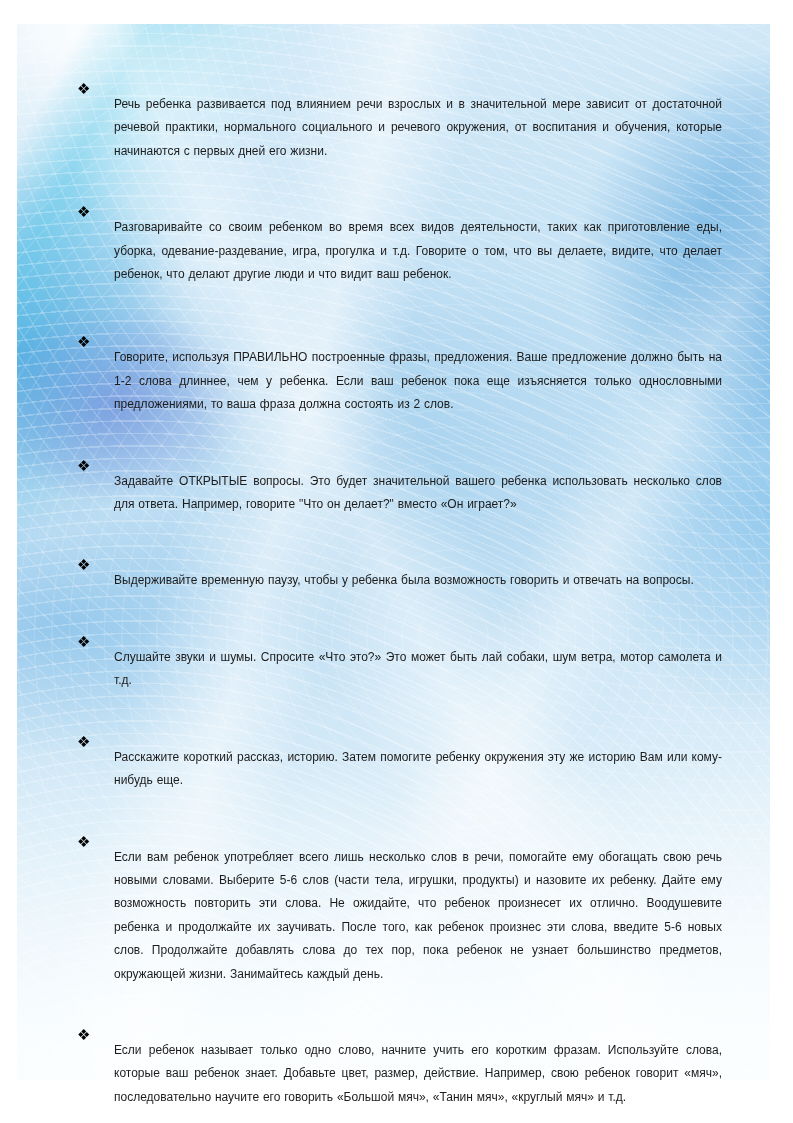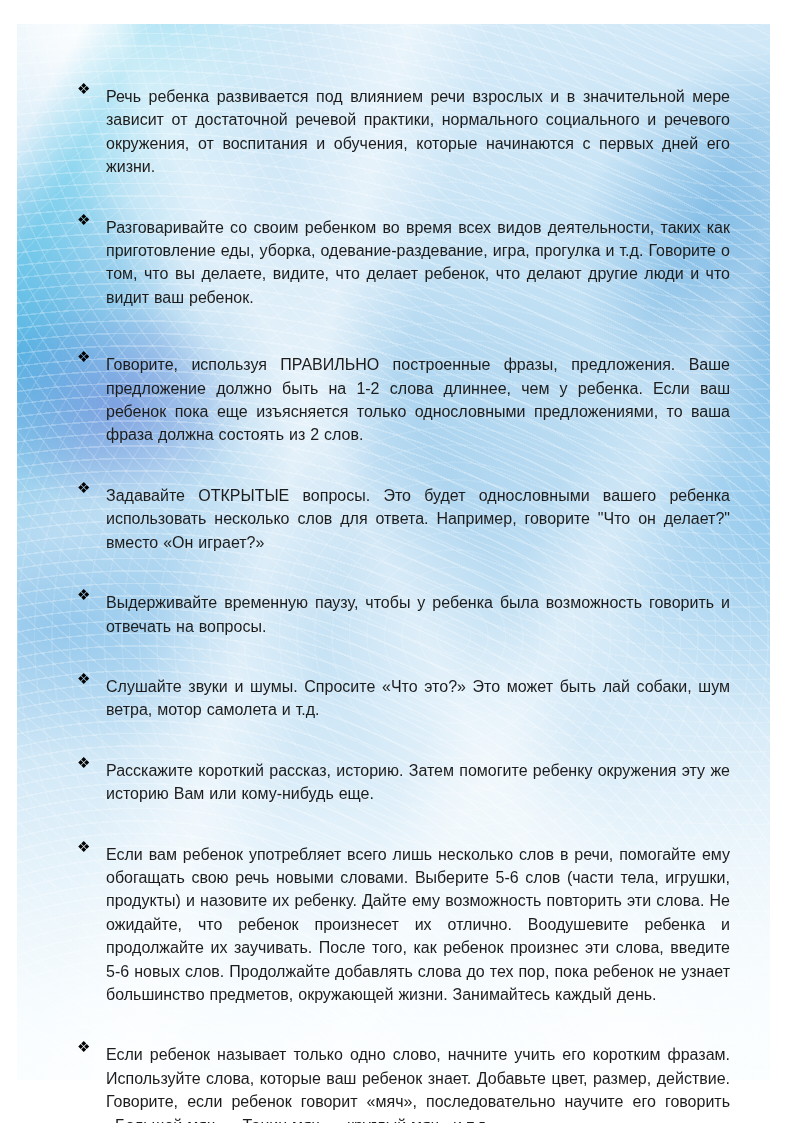--- a/index.html
+++ b/index.html
@@ -80,22 +80,22 @@
     flex: 0 0 21px;
     width: 21px;
     font-size: 15px;
     line-height: 23.4px;
     color: #000000;
     text-align: left;
   }
 
   .text {
     flex: 1 1 auto;
-    margin: 8px;
-    font-size: 16px;
+    margin: 16px;
+    font-size: 12px;
     line-height: 23.4px;
     color: #1c1c1c;
     text-align: justify;
     text-justify: inter-word;
     word-spacing: 0.5px;
   }
 </style>
 </head>
 <body>
 
@@ -112,21 +112,21 @@
       <p class="text">Разговаривайте со своим ребенком во время всех видов деятельности, таких как приготовление еды, уборка, одевание-раздевание, игра, прогулка и т.д. Говорите о том, что вы делаете, видите, что делает ребенок, что делают другие люди и что видит ваш ребенок.</p>
     </div>
 
     <div class="item extra-gap">
       <span class="bullet">❖</span>
       <p class="text">Говорите, используя ПРАВИЛЬНО построенные фразы, предложения. Ваше предложение должно быть на 1-2 слова длиннее, чем у ребенка. Если ваш ребенок пока еще изъясняется только однословными предложениями, то ваша фраза должна состоять из 2 слов.</p>
     </div>
 
     <div class="item">
       <span class="bullet">❖</span>
-      <p class="text">Задавайте ОТКРЫТЫЕ вопросы. Это будет однословными вашего ребенка использовать несколько слов для ответа. Например, говорите "Что он делает?" вместо «Он играет?»</p>
+      <p class="text">Задавайте ОТКРЫТЫЕ вопросы. Это будет значительной вашего ребенка использовать несколько слов для ответа. Например, говорите "Что он делает?" вместо «Он играет?»</p>
     </div>
 
     <div class="item">
       <span class="bullet">❖</span>
       <p class="text">Выдерживайте временную паузу, чтобы у ребенка была возможность говорить и отвечать на вопросы.</p>
     </div>
 
     <div class="item">
       <span class="bullet">❖</span>
       <p class="text">Слушайте звуки и шумы. Спросите «Что это?» Это может быть лай собаки, шум ветра, мотор самолета и т.д.</p>
@@ -137,17 +137,17 @@
       <p class="text">Расскажите короткий рассказ, историю. Затем помогите ребенку окружения эту же историю Вам или кому-нибудь еще.</p>
     </div>
 
     <div class="item">
       <span class="bullet">❖</span>
       <p class="text">Если вам ребенок употребляет всего лишь несколько слов в речи, помогайте ему обогащать свою речь новыми словами. Выберите 5-6 слов (части тела, игрушки, продукты) и назовите их ребенку. Дайте ему возможность повторить эти слова. Не ожидайте, что ребенок произнесет их отлично. Воодушевите ребенка и продолжайте их заучивать. После того, как ребенок произнес эти слова, введите 5-6 новых слов. Продолжайте добавлять слова до тех пор, пока ребенок не узнает большинство предметов, окружающей жизни. Занимайтесь каждый день.</p>
     </div>
 
     <div class="item">
       <span class="bullet">❖</span>
-      <p class="text">Если ребенок называет только одно слово, начните учить его коротким фразам. Используйте слова, которые ваш ребенок знает. Добавьте цвет, размер, действие. Говорите, если ребенок говорит «мяч», последовательно научите его говорить «Большой мяч», «Танин мяч», «круглый мяч» и т.д.</p>
+      <p class="text">Если ребенок называет только одно слово, начните учить его коротким фразам. Используйте слова, которые ваш ребенок знает. Добавьте цвет, размер, действие. Например, свою ребенок говорит «мяч», последовательно научите его говорить «Большой мяч», «Танин мяч», «круглый мяч» и т.д.</p>
     </div>
 
   </div>
 </div>
 
 </body></html>

